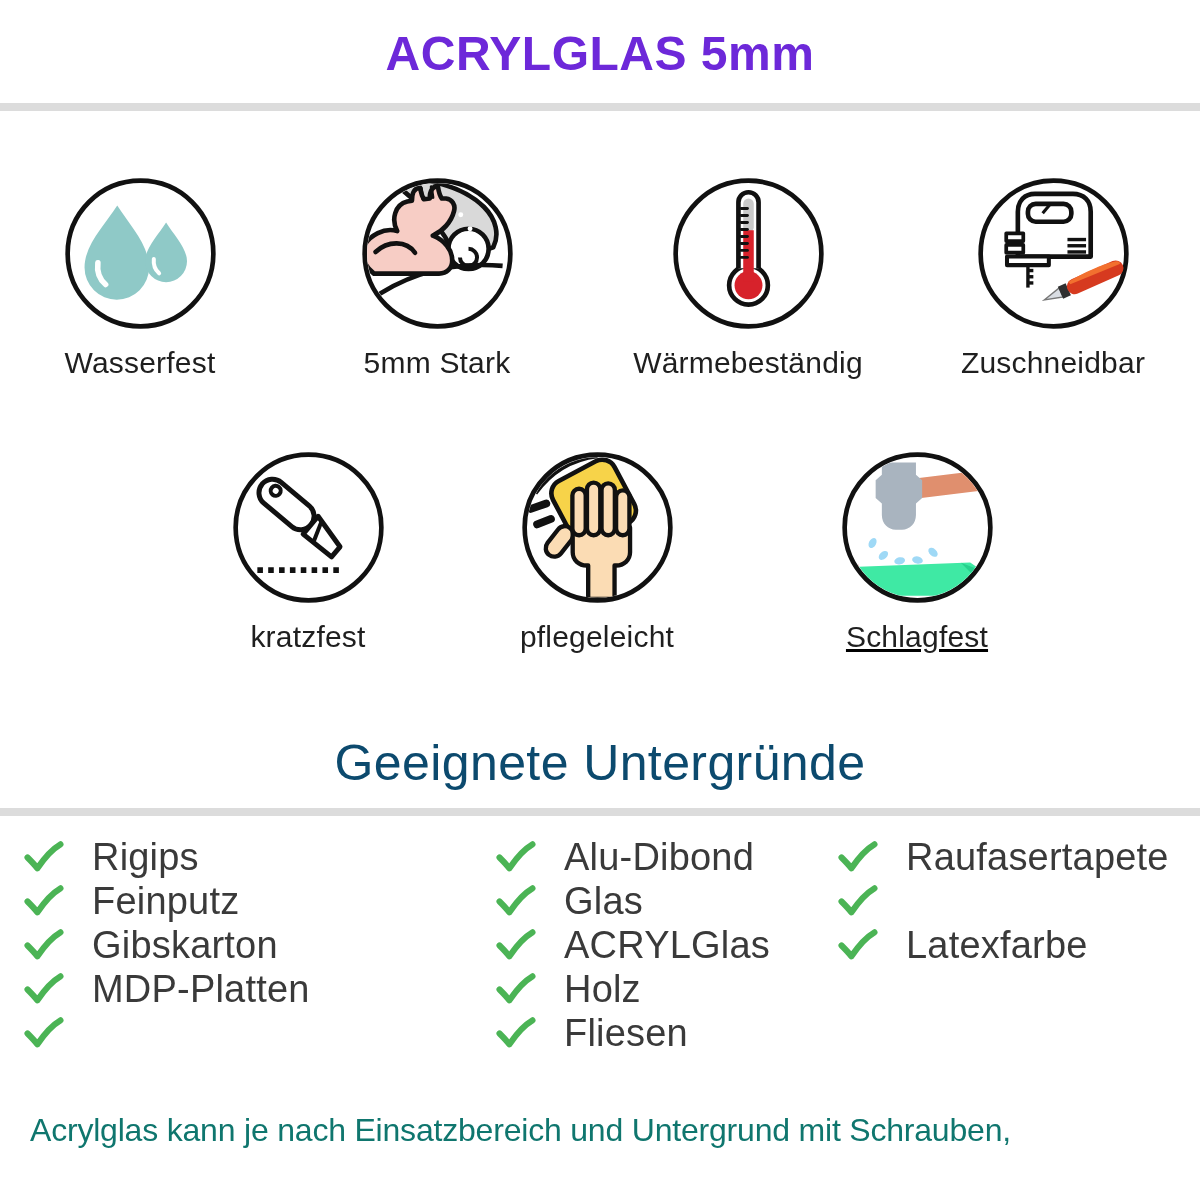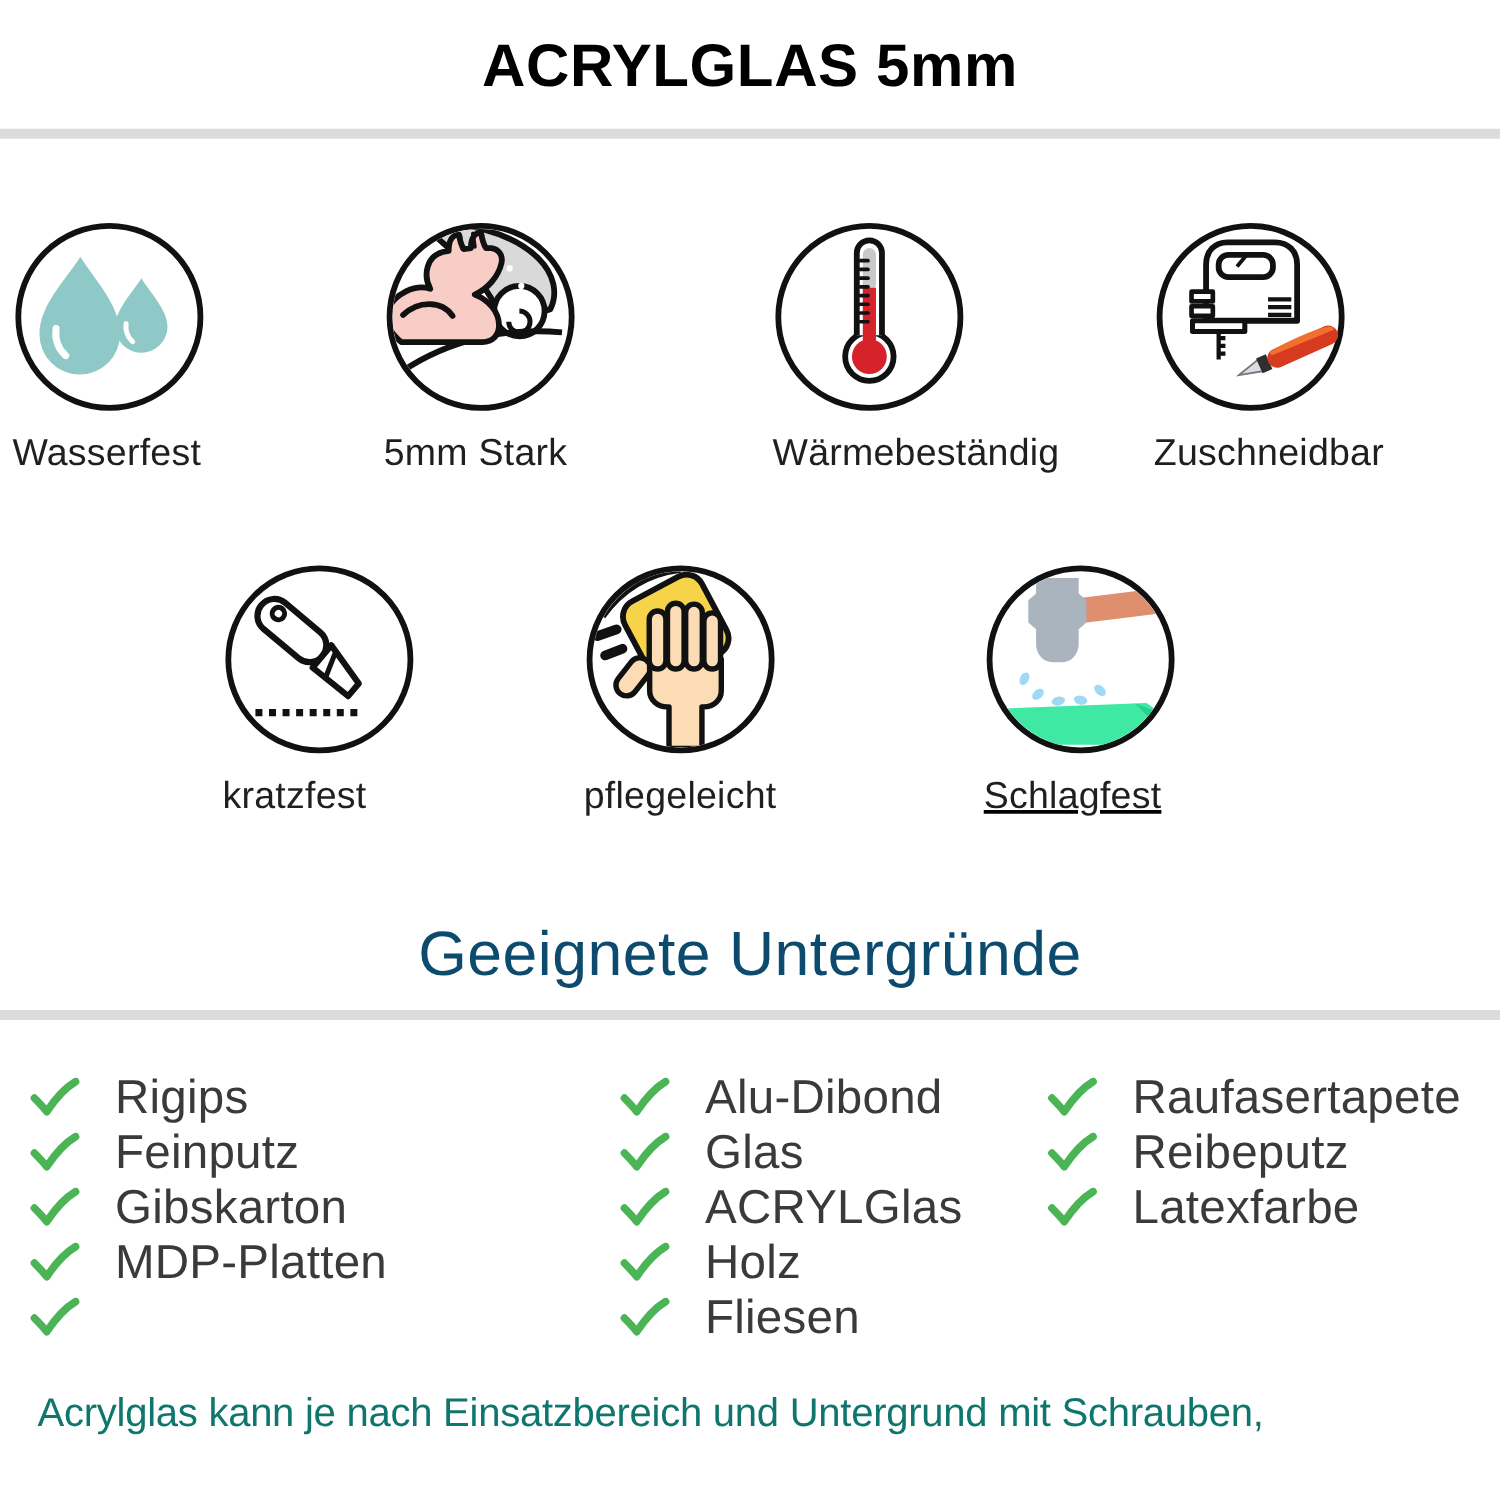--- a/index.html
+++ b/index.html
@@ -1,37 +1,37 @@
 <!DOCTYPE html>
 <html><head>
 <meta charset="utf-8">
 <style>
   html,body{margin:0;padding:0;background:#fff;}
   .canvas{position:relative;width:1200px;height:1200px;background:#fff;overflow:hidden;
           font-family:"Liberation Sans", sans-serif;}
 
   .page-title{position:absolute;top:26px;left:0;width:1200px;text-align:center;
-              font-size:48px;font-weight:600;letter-spacing:.5px;color:#000000;}
+              font-size:48px;font-weight:600;letter-spacing:.5px;color:#6d28d9;}
 
   .divider{position:absolute;left:0;width:1200px;height:8px;background:#dcdcdc;}
   .divider-1{top:103px;}
   .divider-2{top:808px;}
 
-  .feature{position:absolute;width:260px;display:flex;flex-direction:column;align-items:flex-start;}
+  .feature{position:absolute;width:260px;display:flex;flex-direction:column;align-items:center;}
   .feature svg.badge{width:155px;height:155px;display:block;}
   .feature .feature-label{margin-top:15px;font-size:30px;font-weight:500;color:#1f1f1f;
                           letter-spacing:.2px;white-space:nowrap;}
   .f1{top:176px;left:10px;}  .f2{top:176px;left:307px;}
   .f3{top:176px;left:618px;} .f4{top:176px;left:923px;}
   .f5{top:450px;left:178px;} .f6{top:450px;left:467px;} .f7{top:450px;left:787px;text-decoration:underline;}
 
   .section-title{position:absolute;top:734px;left:0;width:1200px;text-align:center;
                  font-size:50px;font-weight:500;letter-spacing:.4px;color:#0c4a6e;}
 
-  .check-col{position:absolute;top:856px;display:flex;flex-direction:column;}
+  .check-col{position:absolute;top:835px;display:flex;flex-direction:column;}
   .col-1{left:24px;} .col-2{left:496px;} .col-3{left:838px;}
   .check-item{display:flex;align-items:center;height:44px;}
   .check-item svg{width:40px;height:32px;flex:none;}
   .check-label{margin-left:28px;font-size:38px;font-weight:500;color:#3a3a3a;
                letter-spacing:.2px;white-space:nowrap;}
 
   .footer-note{position:absolute;left:30px;top:1112px;font-size:32px;line-height:36px;
                color:#0f766e;letter-spacing:-.2px;}
 </style>
 </head>
@@ -267,21 +267,20 @@
     <div class="check-item">
       <svg viewBox="0 0 42 34">
           <path d="M3.5 17.5 C6 20 10.5 24.5 14 29 C21 18.5 30 8.5 38.5 3.5" fill="none" stroke="#4bb455" stroke-width="6.5" stroke-linecap="round" stroke-linejoin="round"></path>
         </svg>
       <span class="check-label">Raufasertapete</span>
     </div>
     <div class="check-item">
       <svg viewBox="0 0 42 34">
           <path d="M3.5 17.5 C6 20 10.5 24.5 14 29 C21 18.5 30 8.5 38.5 3.5" fill="none" stroke="#4bb455" stroke-width="6.5" stroke-linecap="round" stroke-linejoin="round"></path>
         </svg>
-      <span class="check-label">Reibeputz</span>
     </div>
     <div class="check-item">
       <svg viewBox="0 0 42 34">
           <path d="M3.5 17.5 C6 20 10.5 24.5 14 29 C21 18.5 30 8.5 38.5 3.5" fill="none" stroke="#4bb455" stroke-width="6.5" stroke-linecap="round" stroke-linejoin="round"></path>
         </svg>
       <span class="check-label">Latexfarbe</span>
     </div>
   </div>
 
   <div class="footer-note">

